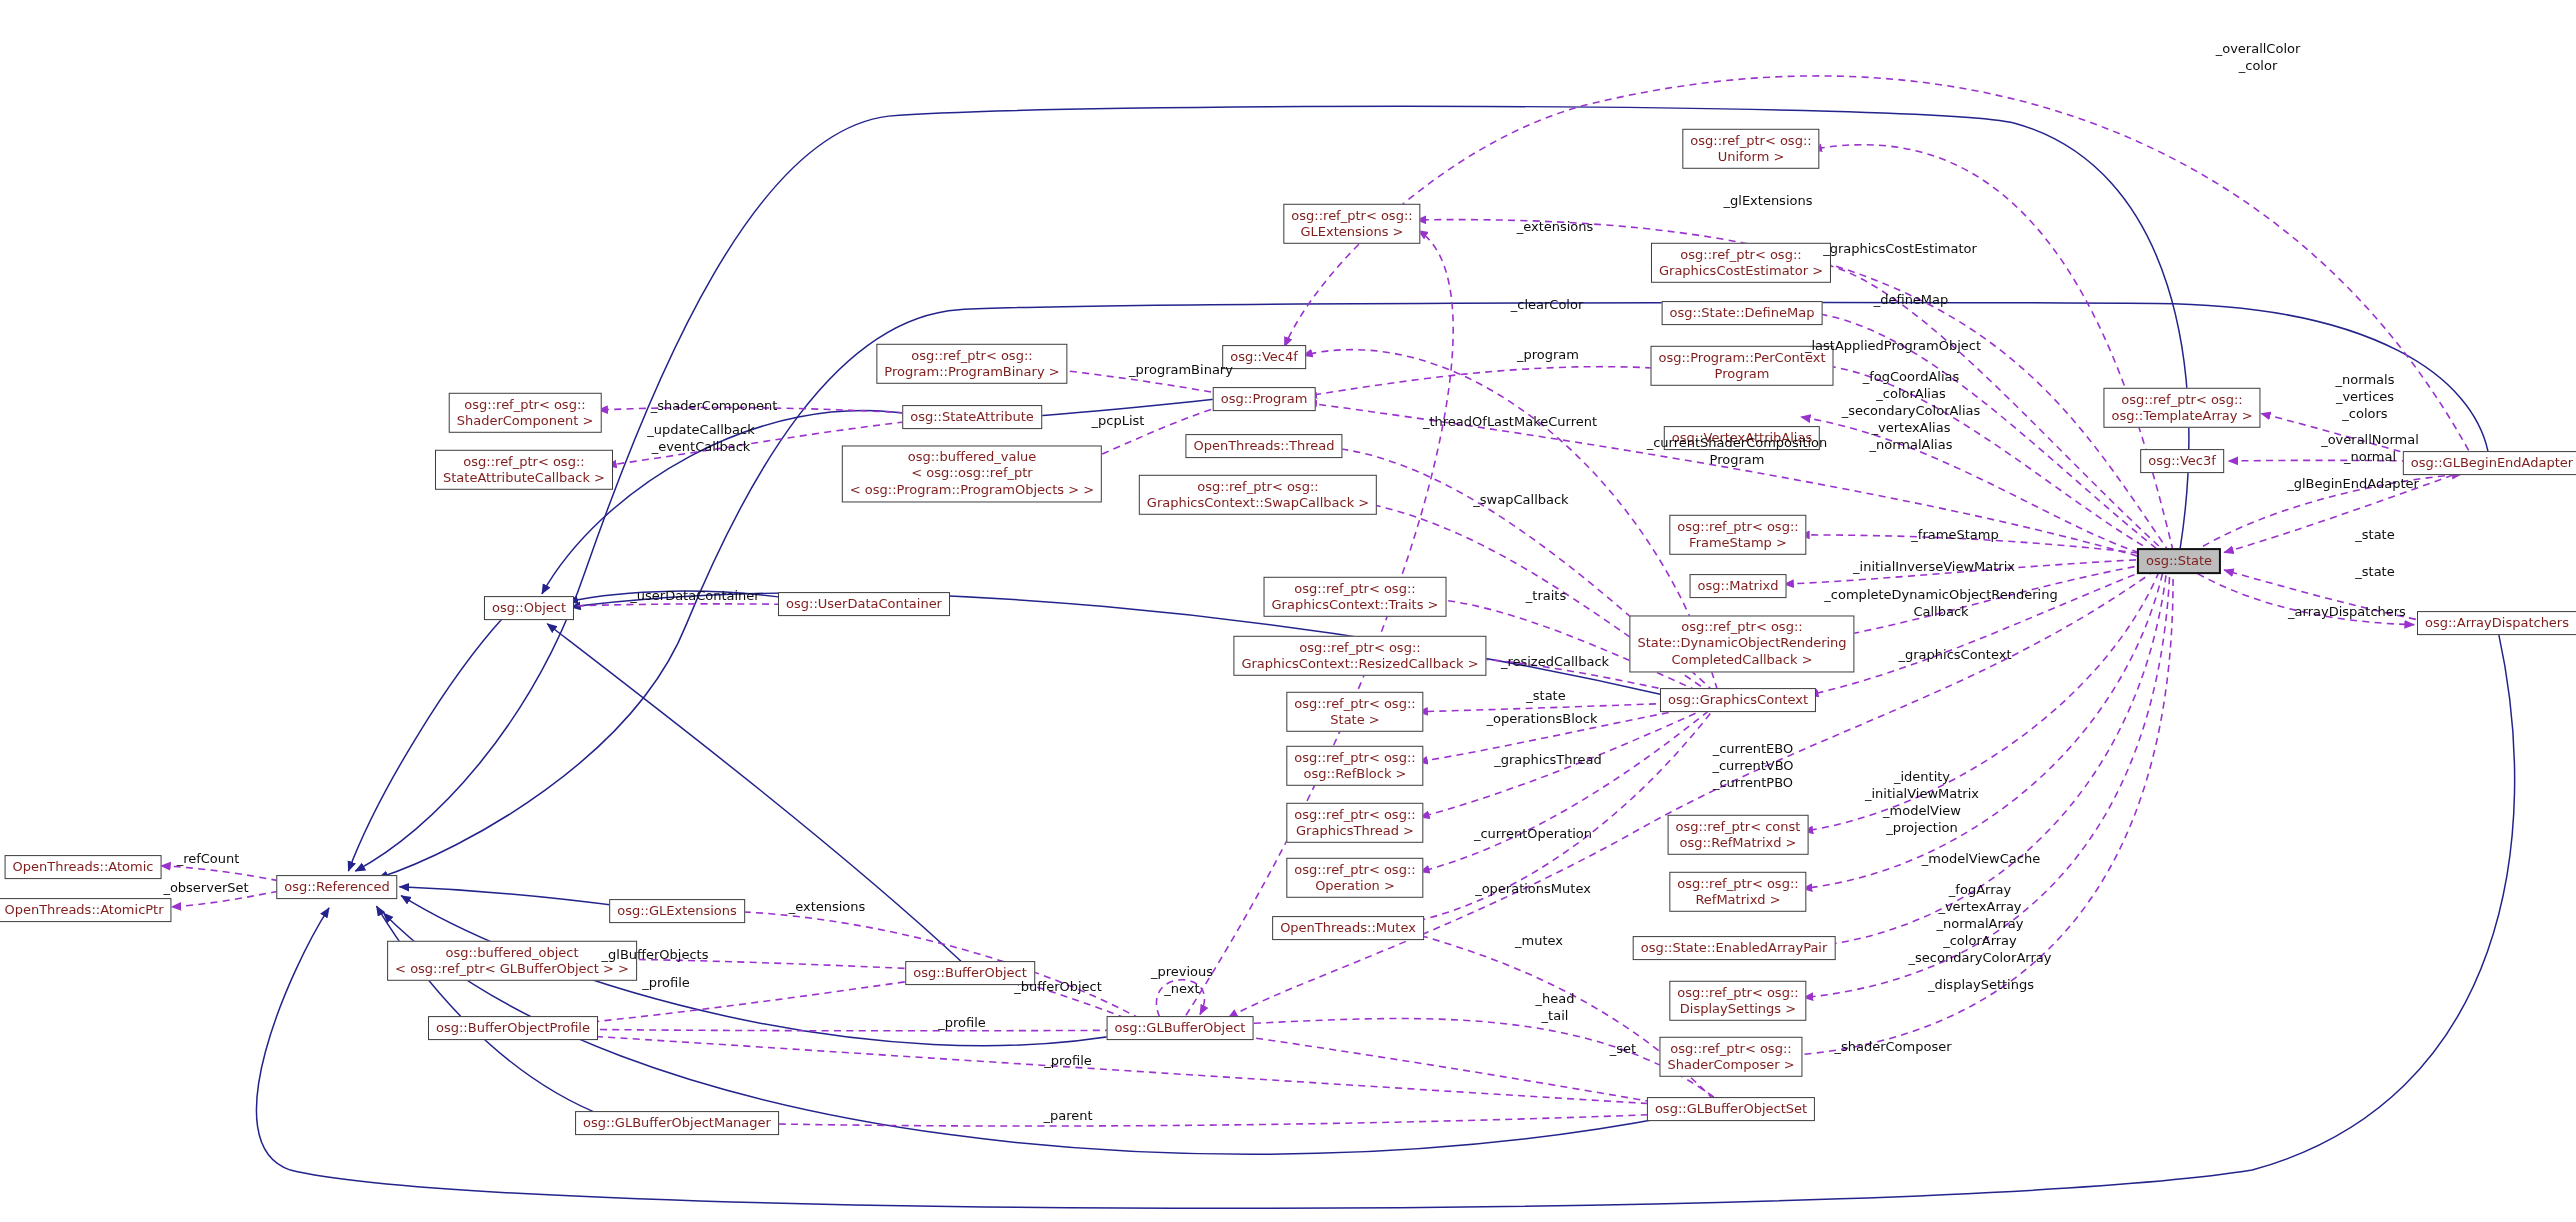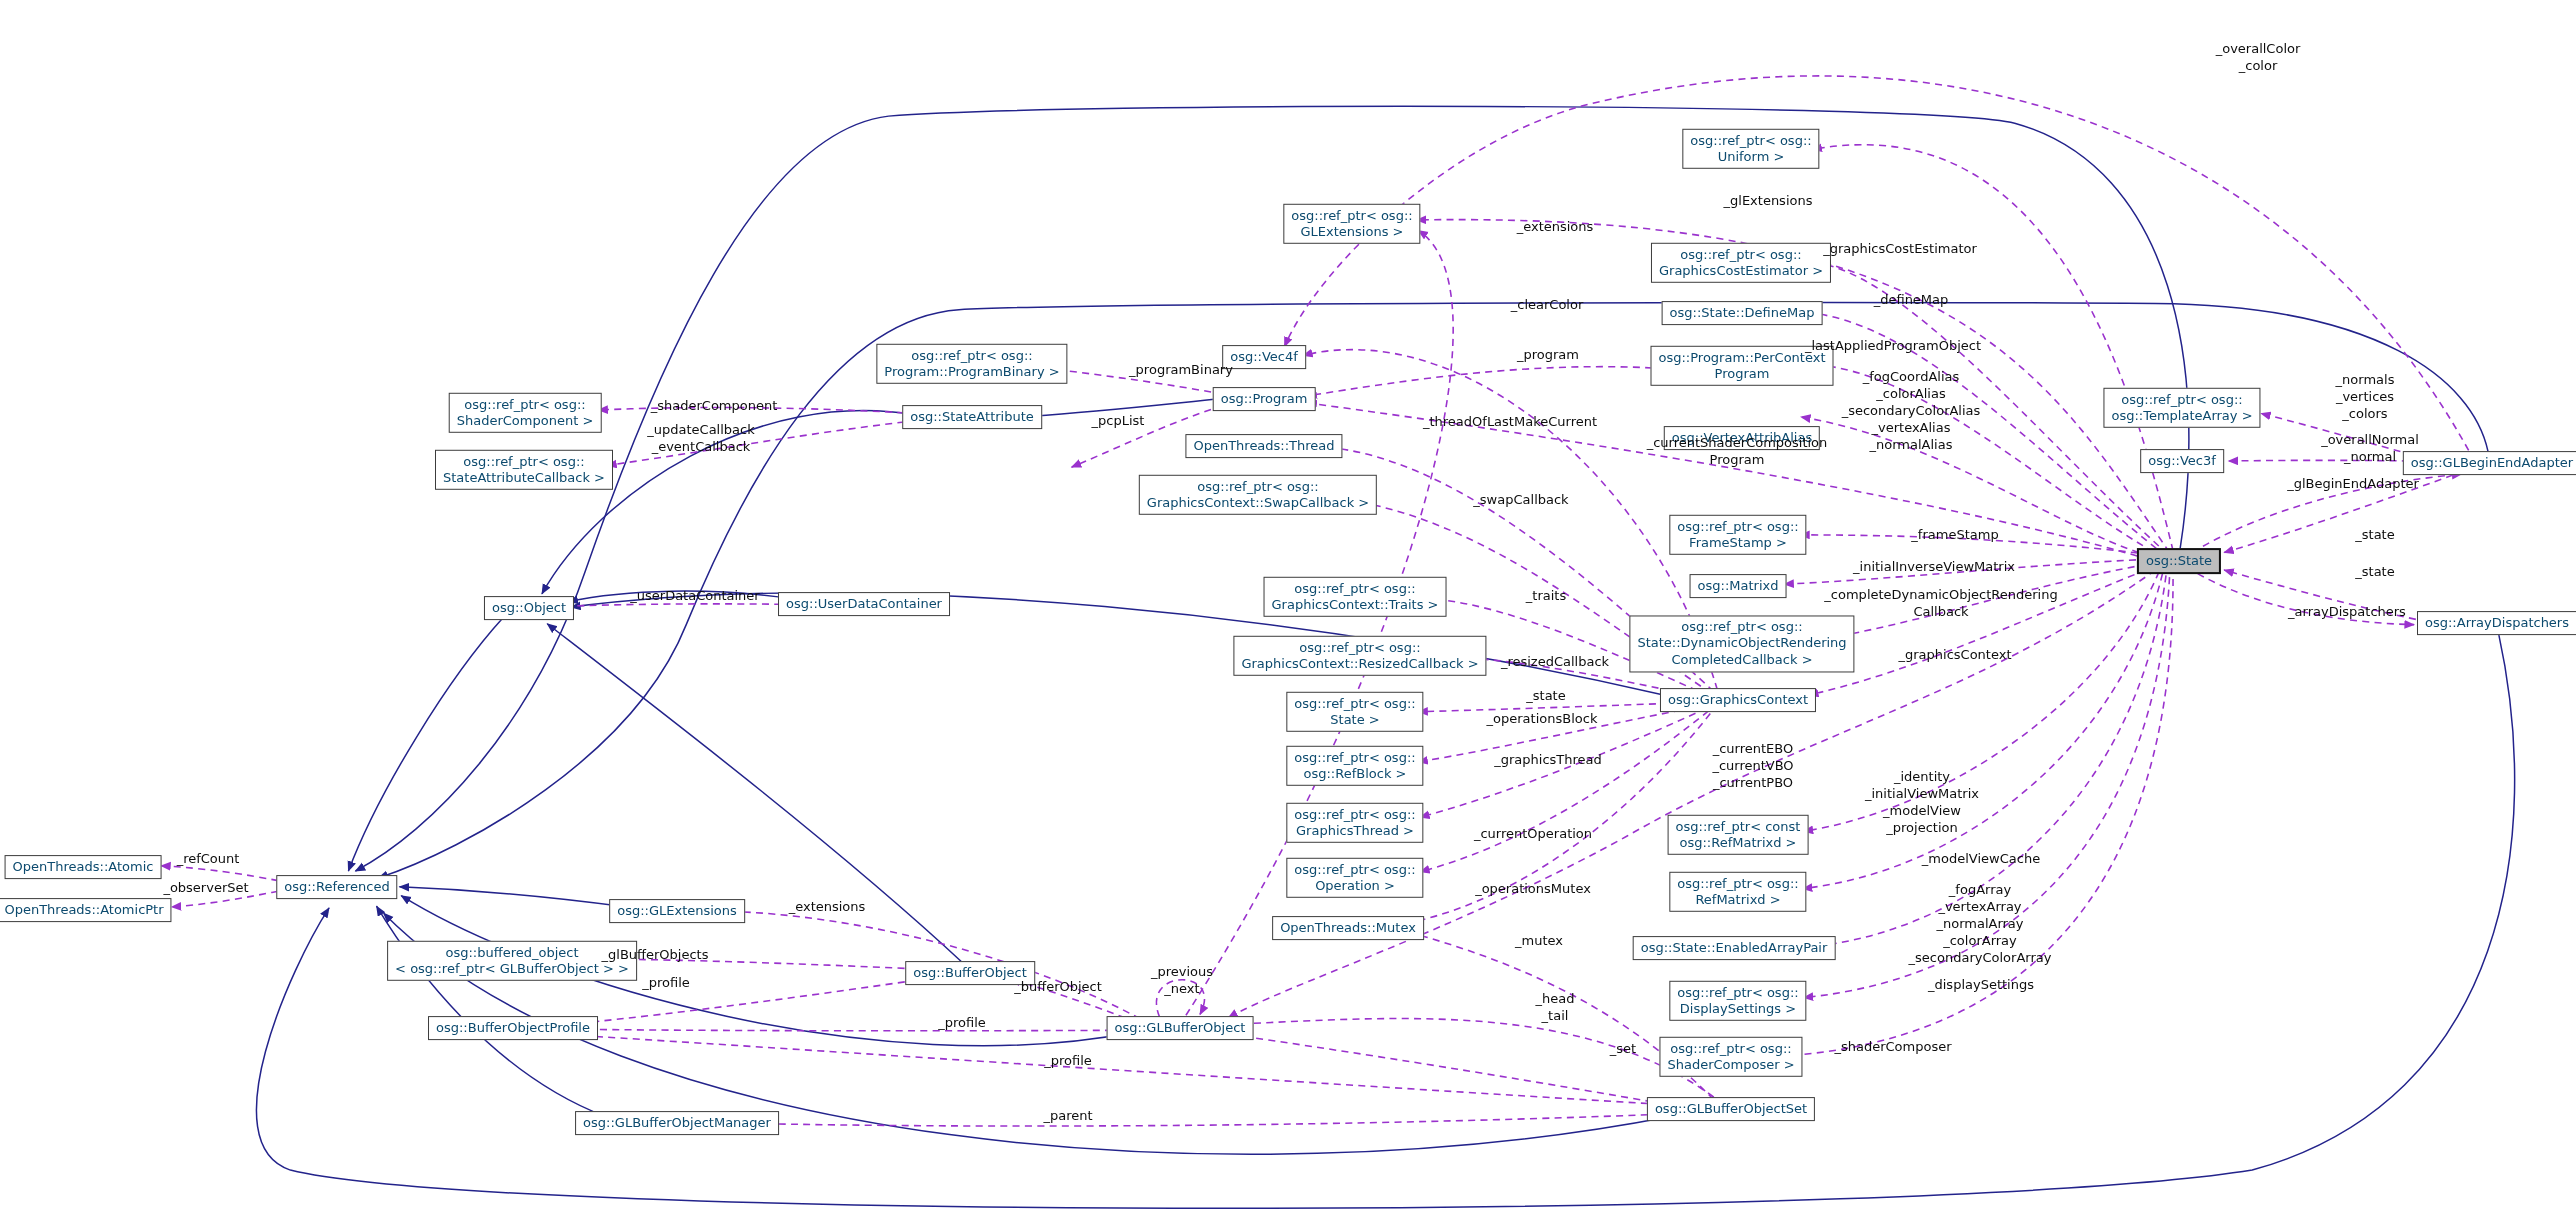--- a/index.html
+++ b/index.html
@@ -2,21 +2,21 @@
 <html style="font-size:14px"><head>
 <meta charset="utf-8">
 <style>
   html,body{margin:0;padding:0;background:#fff;}
   .canvas{position:relative;width:2576px;height:1222px;background:#ffffff;overflow:hidden;
           font-family:"DejaVu Sans",sans-serif;}
   svg.edges{position:absolute;left:0;top:0;width:2576px;height:1222px;}
   .e{fill:none;stroke:#9a32cd;stroke-width:1.8;stroke-dasharray:8 6;}
   .i{fill:none;stroke:#23238b;stroke-width:1.7;}
   .node{position:absolute;transform:translate(-50%,-50%);background:#fff;border:1.3px solid #3c3c3c;
-        padding:2.6px 7px;font-size:13px;line-height:1.28;text-align:center;color:#0c4a6e;
+        padding:2.6px 7px;font-size:13px;line-height:1.28;text-align:center;color:#7f1d1d;
         white-space:pre-line;z-index:2;}
   .node.hl{background:#bdbdbd;border:2.2px solid #111;}
   .elabel{position:absolute;transform:translate(-50%,-50%);font-size:13px;line-height:1.3;
           color:#0d0d0d;text-align:center;white-space:pre-line;z-index:3;}
 </style>
 </head>
 <body>
 
 <div class="canvas">
 
@@ -110,20 +110,23 @@
   <div class="node" style="left:529px;top:608px">osg::Object</div>
   <div class="node" style="left:864px;top:604px">osg::UserDataContainer</div>
   <div class="node" style="left:677px;top:911px">osg::GLExtensions</div>
   <div class="node" style="left:512px;top:961px">osg::buffered_object
 &lt; osg::ref_ptr&lt; GLBufferObject &gt; &gt;</div>
   <div class="node" style="left:513px;top:1028px">osg::BufferObjectProfile</div>
   <div class="node" style="left:677px;top:1123px">osg::GLBufferObjectManager</div>
   <div class="node" style="left:972px;top:364px">osg::ref_ptr&lt; osg::
 Program::ProgramBinary &gt;</div>
   <div class="node" style="left:972px;top:417px">osg::StateAttribute</div>
+  <div class="node" style="left:972px;top:474px">osg::buffered_value
+&lt; osg::osg::ref_ptr
+&lt; osg::Program::ProgramObjects &gt; &gt;</div>
   <div class="node" style="left:1264px;top:357px">osg::Vec4f</div>
   <div class="node" style="left:1264px;top:399px">osg::Program</div>
   <div class="node" style="left:1264px;top:446px">OpenThreads::Thread</div>
   <div class="node" style="left:1258px;top:495px">osg::ref_ptr&lt; osg::
 GraphicsContext::SwapCallback &gt;</div>
   <div class="node" style="left:1352px;top:224px">osg::ref_ptr&lt; osg::
 GLExtensions &gt;</div>
   <div class="node" style="left:1355px;top:597px">osg::ref_ptr&lt; osg::
 GraphicsContext::Traits &gt;</div>
   <div class="node" style="left:1360px;top:656px">osg::ref_ptr&lt; osg::

